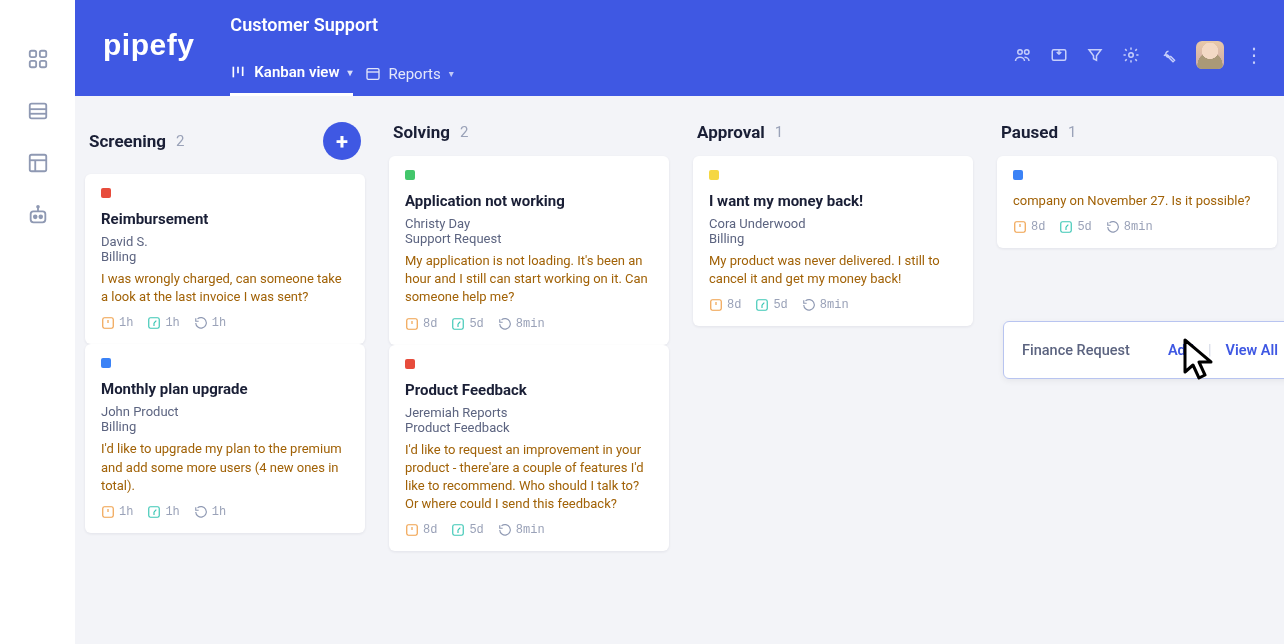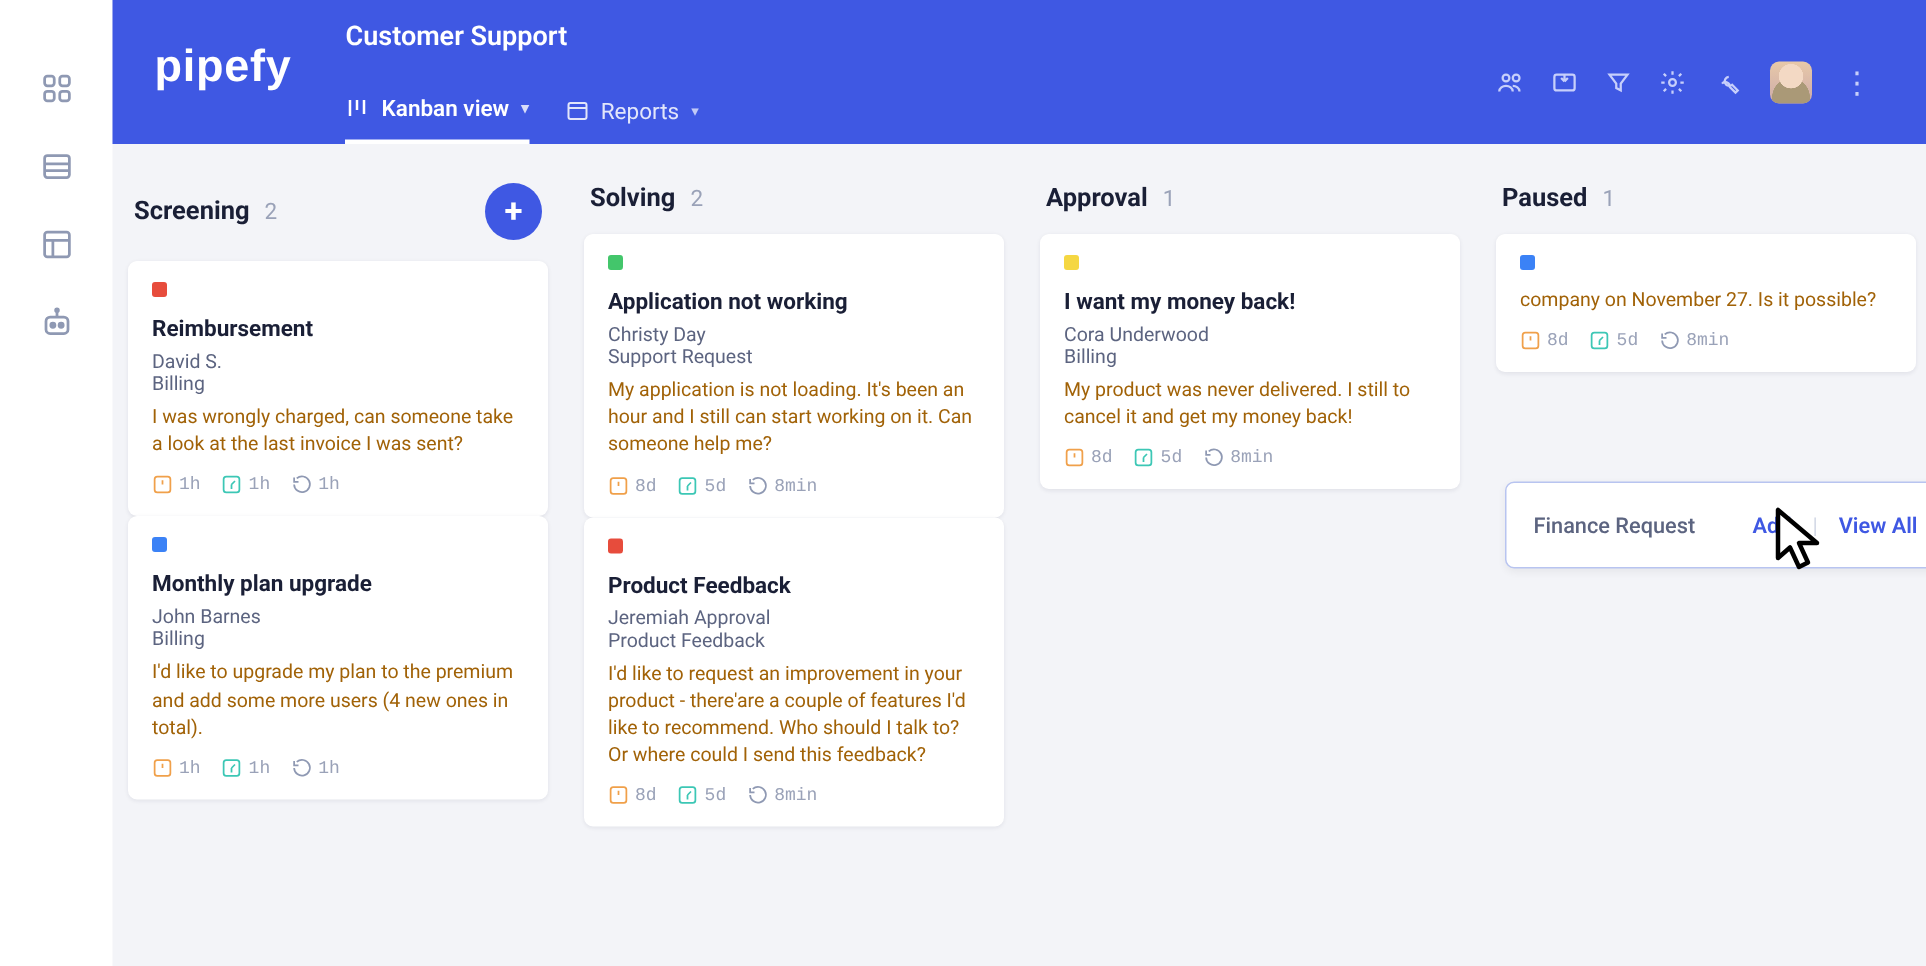--- a/index.html
+++ b/index.html
@@ -15,28 +15,28 @@
     width: 75px; min-width:75px;
     background: #fff;
     display: flex; flex-direction: column; align-items: center;
     padding-top: 48px; gap: 30px;
   }
   .rail .ricon { width: 22px; height: 22px; color:#8f99b3; display:flex; align-items:center; justify-content:center; }
   .main { flex:1; display:flex; flex-direction:column; background:#f3f4f8; }
   .header {
     background:#3f58e3;
     color:#fff;
-    padding: 14px 36px 0 28px;
+    padding: 14px 20px 0 28px;
     display:flex; justify-content:space-between;
     height:96px;
   }
   .header-left { display:flex; align-items:flex-start; gap:36px; }
   .logo { font-weight:700; font-size:30px; letter-spacing:.5px; margin-top:14px; font-family: Arial, sans-serif; }
   .htitle { font-size:18px; font-weight:600; margin-bottom:28px; }
-  .tabs { display:flex; gap:24px; font-size:15px;margin-top:26px; }
+  .tabs { display:flex; gap:12px; font-size:15px;margin-top:26px; }
   .tab { display:flex; align-items:center; gap:8px; padding-bottom:12px; opacity:.85; }
   .tab.active { border-bottom:3px solid #fff; opacity:1; font-weight:600; }
   .tab .chev { font-size:10px; opacity:.8; }
   .header-right { display:flex; align-items:center; gap:20px; }
   .hicons { display:flex; gap:18px; color:#c7cffb; align-items:center; }
   .hicons .hi { width:18px; height:18px; display:flex; align-items:center; justify-content:center; }
   .avatar { width:28px; height:28px; border-radius:6px; background:linear-gradient(#e8c9a8,#caa); overflow:hidden; position:relative;}
   .avatar::after{content:"";position:absolute;inset:0;background:radial-gradient(circle at 50% 35%, #f3d9c4 35%, transparent 36%), radial-gradient(circle at 50% 85%, #a97 45%, transparent 46%);}
   .dots { color:#c7cffb; font-size:20px; line-height:1; }
 
@@ -242,21 +242,21 @@
                       <path d="M3 4v5h5"></path>
                     </svg>
                   </span>
                   <span>1h</span>
                 </span>
       </div>
     </div>
             <div class="card">
       <div class="dot blue"></div>
       <div class="card-title">Monthly plan upgrade</div>
-      <div class="card-name">John Barnes</div>
+      <div class="card-name">John Product</div>
       <div class="card-cat">Billing</div>
       <div class="card-desc">I'd like to upgrade my plan to the premium and add some more users (4 new ones in total).</div>
       <div class="meta">
         <span class="m">
                   <span class="mi orange">
                     <svg width="14" height="14" viewBox="0 0 24 24" fill="none" stroke="currentColor" stroke-width="2">
                       <rect x="3" y="3" width="18" height="18" rx="3"></rect>
                       <path d="M12 7v5m0 3h.01"></path>
                     </svg>
                   </span>
@@ -322,21 +322,21 @@
                       <path d="M3 4v5h5"></path>
                     </svg>
                   </span>
                   <span>8min</span>
                 </span>
       </div>
     </div>
             <div class="card">
       <div class="dot red"></div>
       <div class="card-title">Product Feedback</div>
-      <div class="card-name">Jeremiah Approval</div>
+      <div class="card-name">Jeremiah Reports</div>
       <div class="card-cat">Product Feedback</div>
       <div class="card-desc">I'd like to request an improvement in your product - there'are a couple of features I'd like to recommend. Who should I talk to? Or where could I send this feedback?</div>
       <div class="meta">
         <span class="m">
                   <span class="mi orange">
                     <svg width="14" height="14" viewBox="0 0 24 24" fill="none" stroke="currentColor" stroke-width="2">
                       <rect x="3" y="3" width="18" height="18" rx="3"></rect>
                       <path d="M12 7v5m0 3h.01"></path>
                     </svg>
                   </span>

